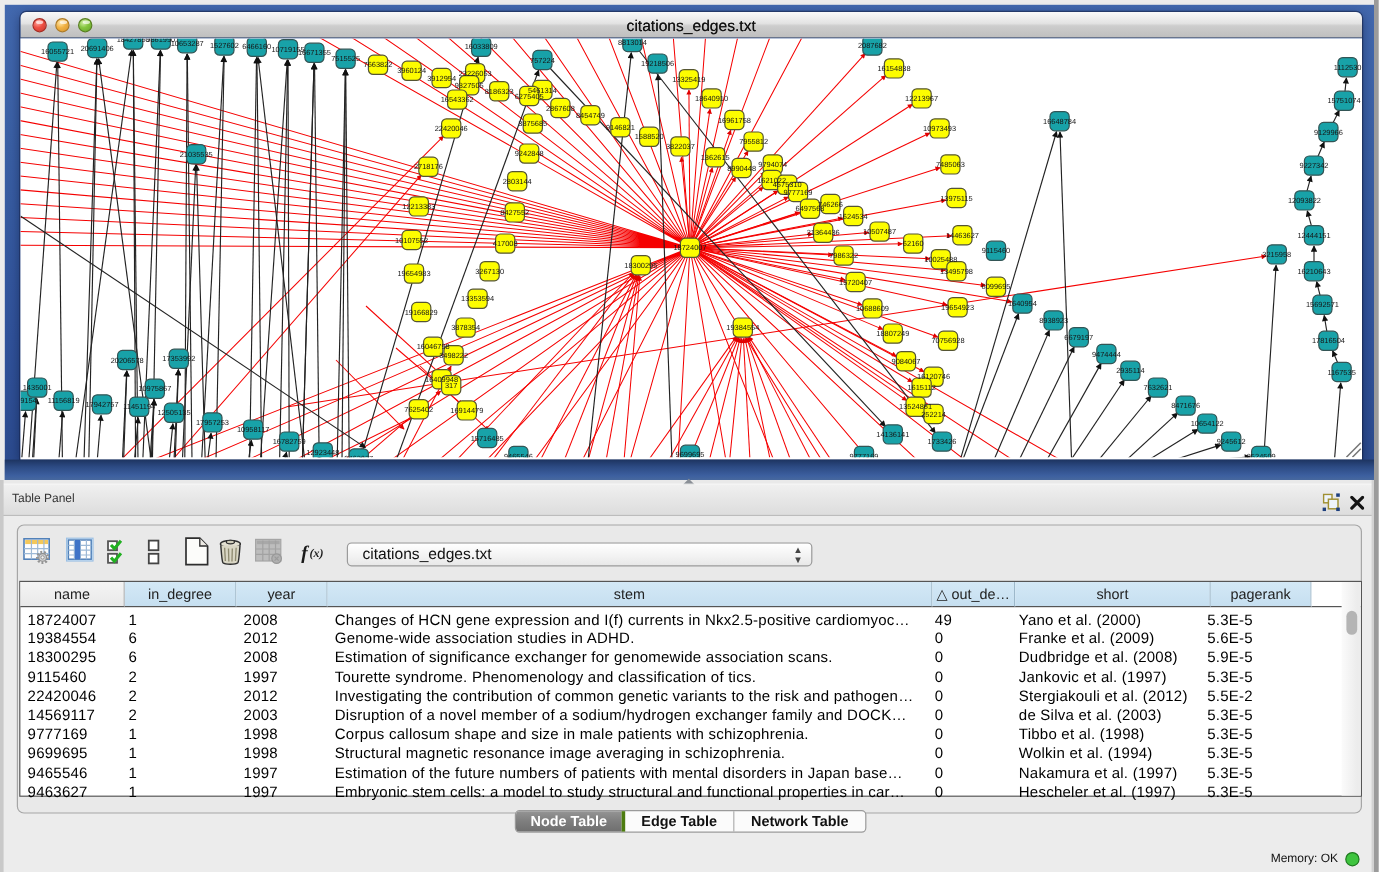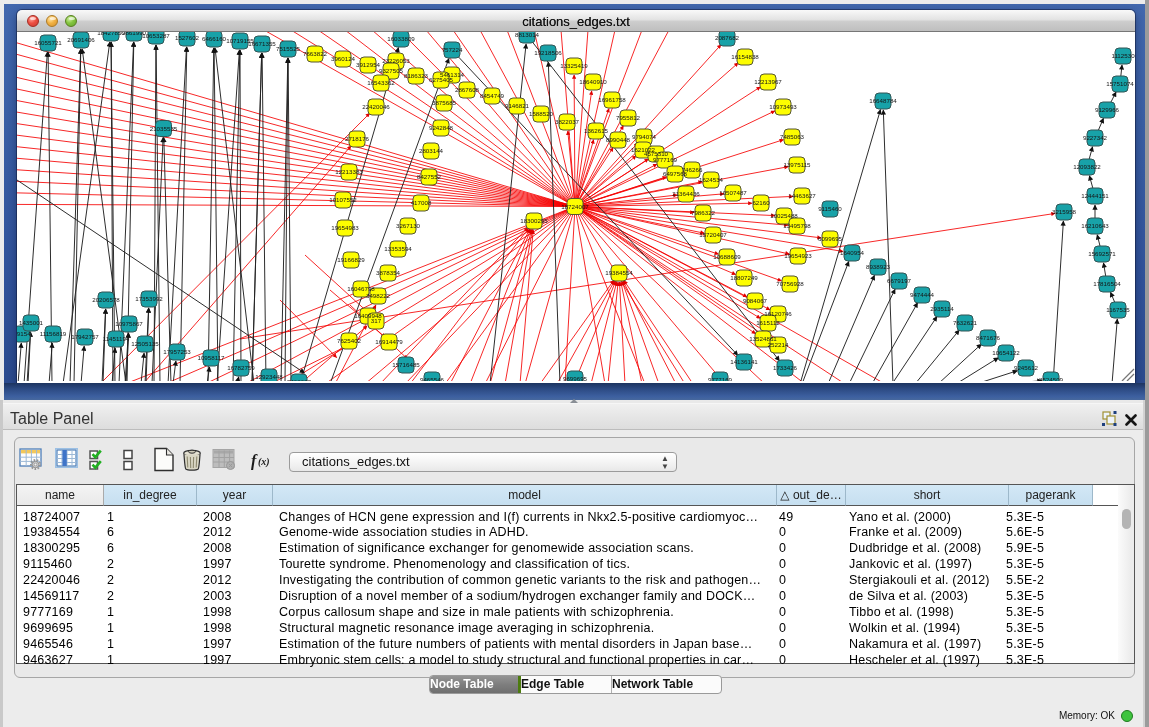--- a/index.html
+++ b/index.html
@@ -20,41 +20,41 @@
 #tl2{left:29px;background:radial-gradient(circle at 35% 28%,#ffe9b0 0%,#f2b243 45%,#d3922f 100%);border:.5px solid #ad7a25}
 #tl3{left:48px;background:radial-gradient(circle at 35% 28%,#d2f0a8 0%,#84c53e 45%,#65a52e 100%);border:.5px solid #587f1f}
 #canvas{left:0;top:22px;width:1118px;height:351px;background:#fff;overflow:hidden}
 #bluestrip{left:4px;top:383px;width:1143px;height:17px;background:linear-gradient(180deg,#1d3460 0%,#2c4a83 35%,#3d60a0 80%,#47689e 100%)}
 #gray3{left:0;top:400px;width:1145px;height:3px;background:#e9e9e9}
 #grip{left:569px;top:399px;width:0;height:0;border-left:5px solid transparent;border-right:5px solid transparent;border-bottom:5px solid #8a8f96}
 
 #tpbar{left:0;top:403px;width:1145px;height:27px;
  background:linear-gradient(180deg,#f0f0f0 0%,#e6e6e6 50%,#dddddd 100%);
  border-top:1px solid #f6f6f6;border-bottom:1px solid #bcbcbc}
-#tpbar span{position:absolute;left:10px;top:6px;font-size:16px;color:#333}
+#tpbar span{position:absolute;left:10px;top:6px;font-size:10px;color:#333}
 #lowbg{left:0;top:431px;width:1145px;height:296px;background:#ececec}
 #panel{left:14px;top:437px;width:1121px;height:241px;border:1px solid #a6a6a6;border-radius:6px;
  background:#e9e9e9}
 
 #dd{left:289px;top:452px;width:388px;height:20px;border:1px solid #9b9b9b;border-radius:4px;
  background:linear-gradient(180deg,#ffffff 0%,#f2f2f2 60%,#e8e8e8 100%);
  font-size:13px;color:#111;line-height:18px;padding-left:12px}
 #dd .updn{position:absolute;right:7px;top:2px;font-size:8px;color:#444;line-height:8px;text-align:center}
 
 #tbl{left:16px;top:484px;width:1119px;height:180px;border:1px solid #555;background:#fff;overflow:hidden}
 .hc{position:absolute;top:0;height:21px;background:linear-gradient(180deg,#d3e8f6 0%,#c6dff0 100%);
  border-right:1px solid #9db8ca;font-size:12px;color:#222;text-align:center;line-height:21px;border-bottom:1px solid #555}
 .hc0{background:linear-gradient(180deg,#f4f4f4 0%,#e9e9e9 100%);border-right:1px solid #aaa}
 .rowt{position:absolute;font-size:12.5px;letter-spacing:.2px;color:#000;white-space:nowrap}
 #sb{left:1118px;top:485px;width:16px;height:178px;background:linear-gradient(90deg,#fbfbfb,#ececec 80%)}
 #sbt{left:1122px;top:509px;width:9px;height:20px;border-radius:5px;background:#b4b4b4}
 
 #tabs{left:429px;top:675px;width:293px;height:19px;border:1px solid #9a9a9a;border-radius:4px;
  background:#fbfbfb;font-size:12px;font-weight:bold}
-.seg{position:absolute;top:0;height:17px;line-height:17px;text-align:left;color:#111}
+.seg{position:absolute;top:0;height:17px;line-height:17px;text-align:center;color:#111}
 #seg1{left:0;width:88px;border-radius:3px 0 0 3px;
  background:linear-gradient(180deg,#949494 0%,#7e7e7e 50%,#6f6f6f 100%);color:#fff}
 #seg2{left:88px;width:93px;border-left:3px solid #4d7c0f}
 #seg3{left:181px;width:110px;border-left:1px solid #b0b0b0}
 
 #mem{right:34px;top:710px;font-size:10px;color:#111}
 #memdot{left:1121px;top:710px;width:12px;height:12px;border-radius:50%;background:#3fc43f;border:1px solid #1f7a1f}
 
 #redge1{left:1143px;top:400px;width:2px;height:327px;background:#d2d2d2}
 #redge2{left:1145px;top:0px;width:4px;height:727px;background:#9b9b9b}
@@ -554,21 +554,21 @@
       <rect x="11.5" y="12" width="3" height="3" fill="#1d3f7d"></rect>
 </svg></div>
 <div class="abs" id="xico"><svg width="12" height="12" viewBox="0 0 12 12">
       <path d="M1.5 1.5L10.5 10.5M10.5 1.5L1.5 10.5" stroke="#141414" stroke-width="2.6" stroke-linecap="round"></path>
     </svg></div>
 <div class="abs" id="dd">citations_edges.txt<span class="updn">▲<br>▼</span></div>
 <div class="abs" id="tbl"></div>
 <div class="hc hc0 abs" style="left:17px;top:485px;width:87px">name</div>
 <div class="hc  abs" style="left:104px;top:485px;width:93px">in_degree</div>
 <div class="hc  abs" style="left:197px;top:485px;width:76px">year</div>
-<div class="hc  abs" style="left:273px;top:485px;width:504px">model</div>
+<div class="hc  abs" style="left:273px;top:485px;width:504px">stem</div>
 <div class="hc  abs" style="left:777px;top:485px;width:69px">△ out_de…</div>
 <div class="hc  abs" style="left:846px;top:485px;width:163px">short</div>
 <div class="hc  abs" style="left:1009px;top:485px;width:84px">pagerank</div>
 <div class="abs" style="left:1093px;top:485px;width:41px;height:21px;background:#fff;border-bottom:1px solid #555"></div>
 <div class="rowt" style="left:23px;top:510px">18724007</div>
 <div class="rowt" style="left:107px;top:510px">1</div>
 <div class="rowt" style="left:203px;top:510px">2008</div>
 <div class="rowt" style="left:279px;top:510px">Changes of HCN gene expression and I(f) currents in Nkx2.5‑positive cardiomyoc…</div>
 <div class="rowt" style="left:779px;top:510px">49</div>
 <div class="rowt" style="left:849px;top:510px">Yano et al. (2000)</div>

